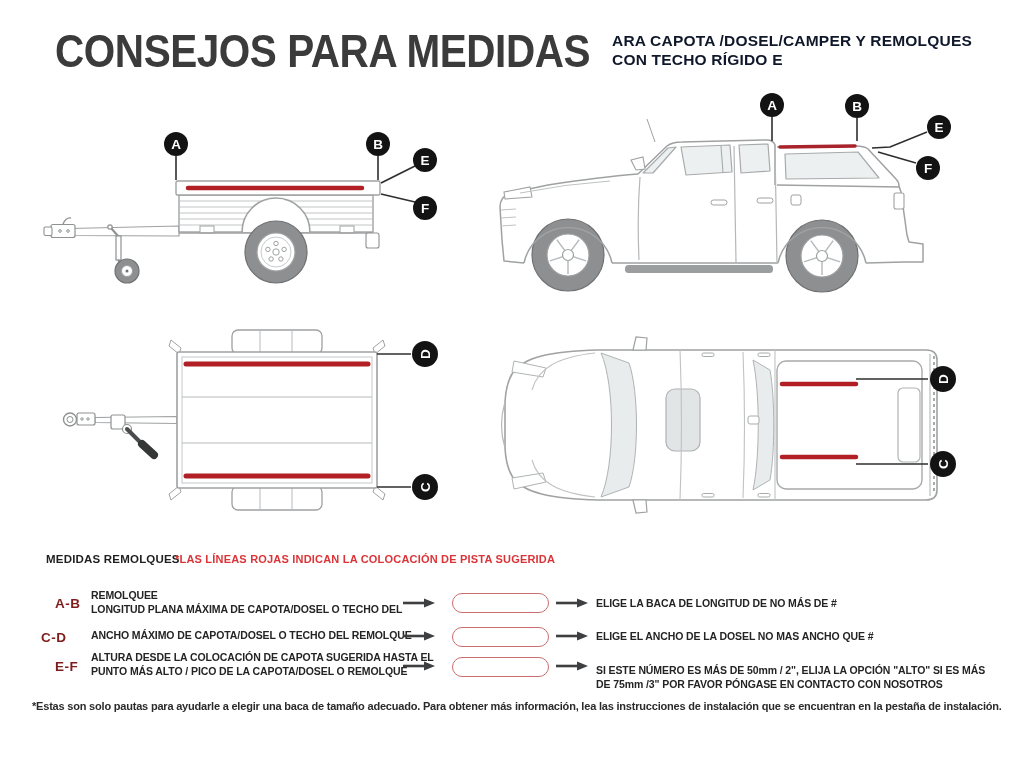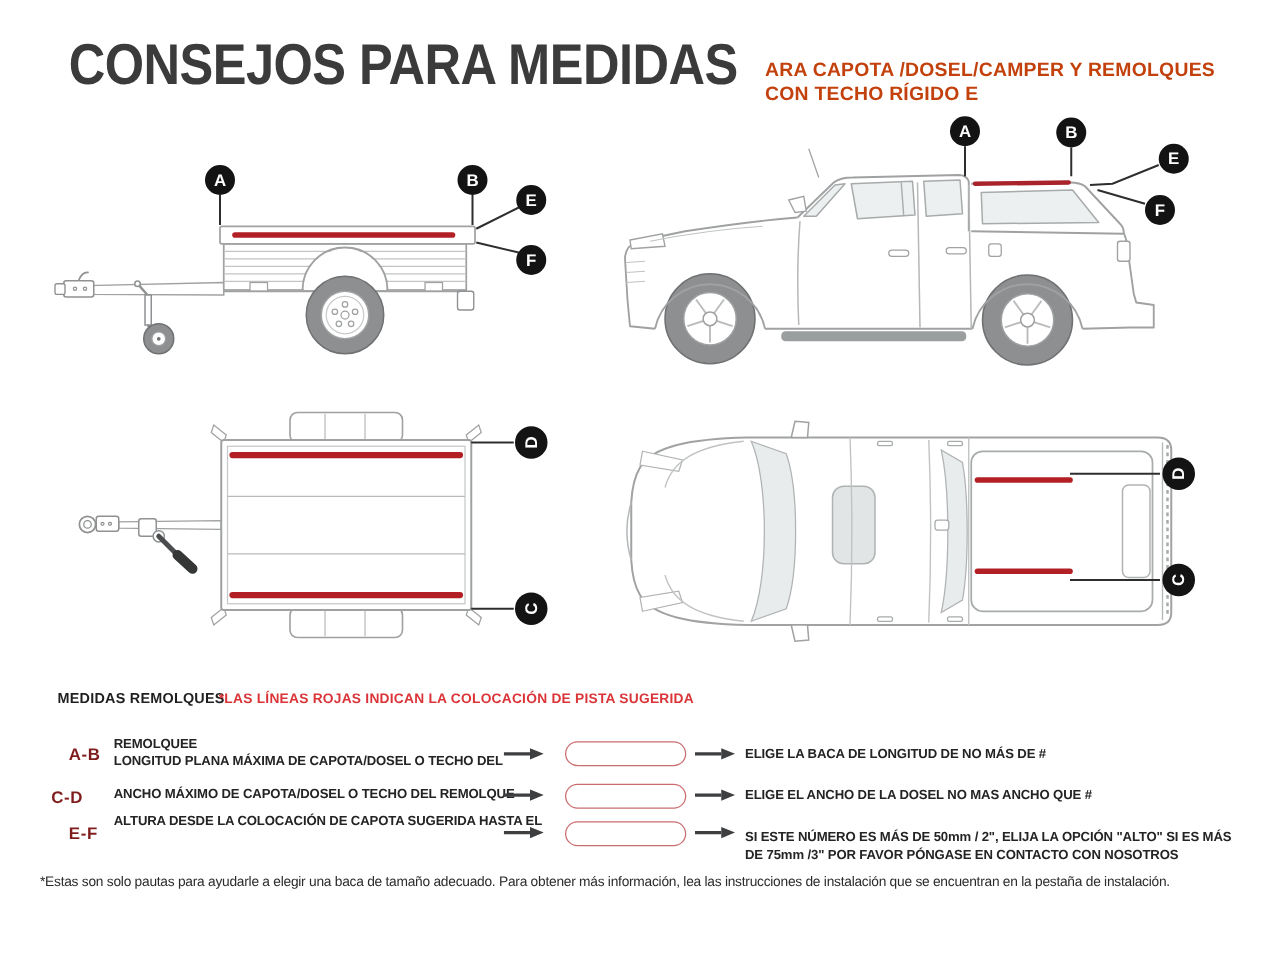--- a/index.html
+++ b/index.html
@@ -2,29 +2,29 @@
 <html><head>
 <meta charset="utf-8">
 <style>
   html,body{margin:0;padding:0;background:#fff;}
   body{width:1024px;height:768px;position:relative;overflow:hidden;
        font-family:"Liberation Sans",sans-serif;color:#232323;}
   .abs{position:absolute;}
   
   .title{left:55px;top:24px;font-size:46px;font-weight:bold;color:#3b3b3b;
          letter-spacing:-.5px;transform:scaleX(.88);transform-origin:left top;white-space:nowrap;}
-  .subtitle{left:612px;top:31px;font-size:15.5px;font-weight:bold;color:#c2410c;
-            line-height:19px;letter-spacing:.2px;white-space:nowrap;margin-top:16px;}
+  .subtitle{left:612px;top:31px;font-size:15.5px;font-weight:bold;color:#0f172a;
+            line-height:19px;letter-spacing:.2px;white-space:nowrap;}
   
   .m-heading{left:46px;top:553px;font-size:11.5px;font-weight:bold;color:#1f1f1f;letter-spacing:.2px;white-space:nowrap;}
   .m-note{left:175px;top:553px;font-size:11px;font-weight:bold;color:#db3438;letter-spacing:.2px;white-space:nowrap;}
   .row-label{font-size:13.5px;font-weight:bold;color:#7f1d1d;letter-spacing:.5px;}
   .desc,.instr{font-size:10.5px;font-weight:bold;line-height:13.5px;color:#242424;letter-spacing:-.1px;white-space:nowrap;}
   .pill{width:97px;height:20px;border:1.4px solid #cb6d70;border-radius:11px;background:#fff;box-sizing:border-box;}
-  .footnote{left:32px;top:700px;font-size:11px;font-weight:normal;color:#2b2b2b;letter-spacing:-.2px;white-space:nowrap;}
+  .footnote{left:32px;top:700px;font-size:11px;font-weight:bold;color:#2b2b2b;letter-spacing:-.2px;white-space:nowrap;}
   
   .badge-letter{font-family:"Liberation Sans",sans-serif;font-size:13.5px;font-weight:bold;fill:#fff;text-anchor:middle;}
   svg{display:block;}
 </style>
 </head>
 <body>
 
 <div class="abs title">CONSEJOS PARA MEDIDAS</div>
 <div class="abs subtitle">
   <div>ARA CAPOTA /DOSEL/CAMPER Y REMOLQUES</div>
@@ -300,20 +300,21 @@
     <polygon points="21,0.5 32,5 21,9.5" fill="#3d3f40"></polygon>
 </svg>
 <div class="abs instr" style="left:596px;top:630px">
   <div>ELIGE EL ANCHO DE LA DOSEL NO MAS ANCHO QUE #</div>
   <div></div>
 </div>
 
 <div class="abs row-label" style="left:55px;top:659px">E-F</div>
 <div class="abs desc" style="left:91px;top:651px">
   <div>ALTURA DESDE LA COLOCACIÓN DE CAPOTA SUGERIDA HASTA EL</div>
+  <div>PUNTO MÁS ALTO / PICO DE LA CAPOTA/DOSEL O REMOLQUE</div>
 </div>
 <svg class="abs" style="left:403px;top:661px" width="32" height="10" viewBox="0 0 32 10">
   <line x1="0" y1="5" x2="21" y2="5" stroke="#3d3f40" stroke-width="2.6"></line>
     <polygon points="21,0.5 32,5 21,9.5" fill="#3d3f40"></polygon>
 </svg>
 <div class="abs pill" style="left:452px;top:657px"></div>
 <svg class="abs" style="left:556px;top:661px" width="32" height="10" viewBox="0 0 32 10">
   <line x1="0" y1="5" x2="21" y2="5" stroke="#3d3f40" stroke-width="2.6"></line>
     <polygon points="21,0.5 32,5 21,9.5" fill="#3d3f40"></polygon>
 </svg>

